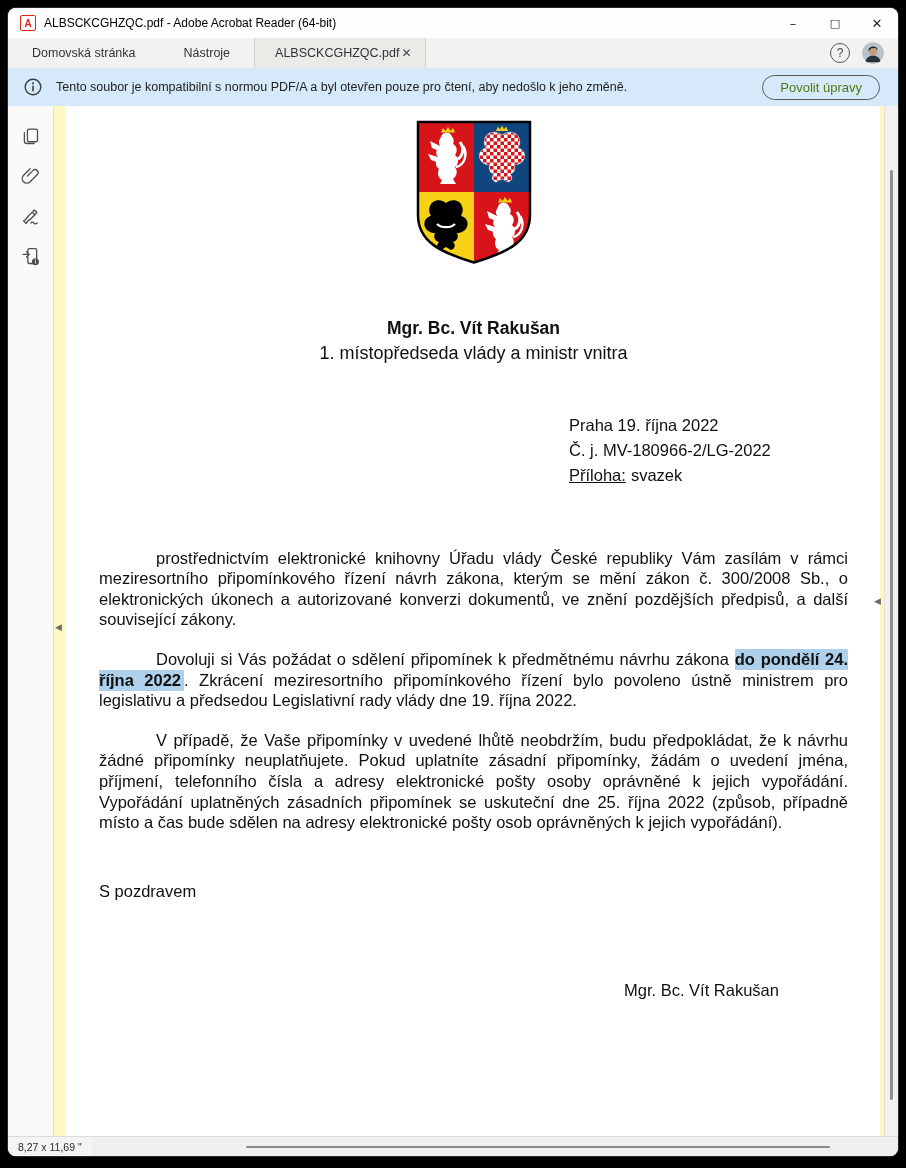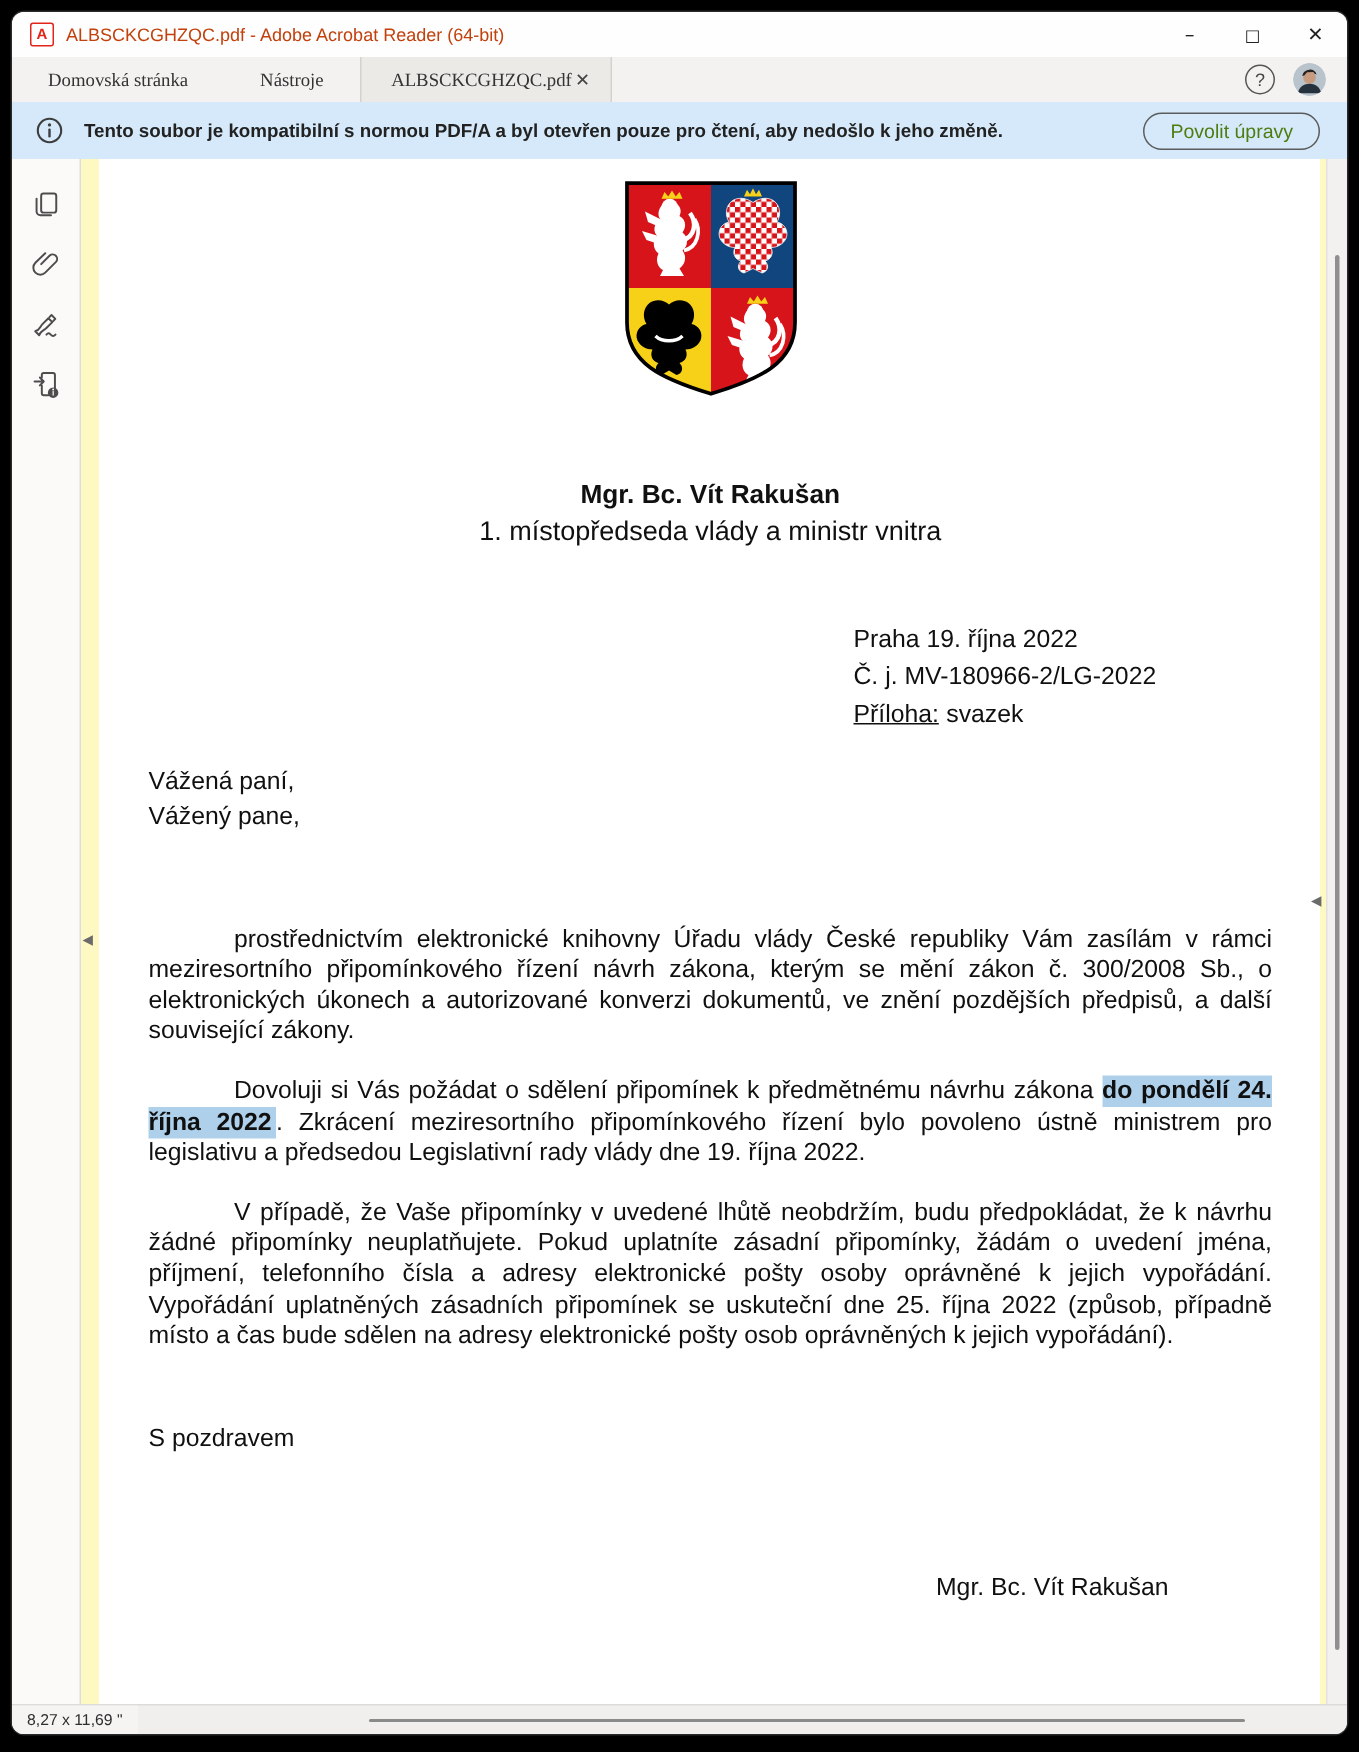--- a/index.html
+++ b/index.html
@@ -7,38 +7,38 @@
   .window{
     position:absolute; left:8px; top:8px; width:890px; height:1148px;
     background:#fff; border-radius:8px; overflow:hidden;
     box-shadow:0 0 0 1px #2a2a2a, 4px 6px 14px rgba(0,0,0,.7);
     display:flex; flex-direction:column;
   }
   
   .titlebar{ height:30px; background:#fefefe; display:flex; align-items:center; padding-left:12px; flex:0 0 auto; }
   .appicon{ width:16px; height:16px; border:1px solid #e1251b; border-radius:2px; color:#e1251b;
     font-size:10px; font-weight:bold; display:flex; align-items:center; justify-content:center; background:#fff; }
-  .title{ font-size:12px; color:#c2410c; margin-left:8px; flex:1; white-space:nowrap; overflow:hidden; }
+  .title{ font-size:12px; color:#000000; margin-left:8px; flex:1; white-space:nowrap; overflow:hidden; }
   .wincontrols{ display:flex; height:30px; }
   .wc{ width:42px; height:30px; background:none; border:none; font-size:13px; color:#222;
     display:flex; align-items:center; justify-content:center; font-family:"DejaVu Sans", sans-serif; cursor:default; }
   .wc.max{ font-size:11px; }
   
   .tabbar{ height:30px; background:#f3f2f0; display:flex; align-items:stretch; flex:0 0 auto; }
-  .tab{ padding:0 24px; display:flex; align-items:center; font-size:12.5px; color:#333;font-family:Liberation Serif, serif; }
+  .tab{ padding:0 24px; display:flex; align-items:center; font-size:12.5px; color:#333; }
   .tab.doc{ background:#eceae7; border-left:1px solid #d4d2cf; border-right:1px solid #d4d2cf; padding:0 14px 0 20px; gap:0; }
   .tabclose{ font-size:12px; color:#444; margin-left:2px; }
   .tabbar-right{ margin-left:auto; display:flex; align-items:center; gap:12px; padding-right:14px; }
   .helpbtn{ width:20px; height:20px; border:1.5px solid #555; border-radius:50%; color:#444;
     font-size:12px; display:flex; align-items:center; justify-content:center; }
   .avatar{ width:22px; height:22px; border-radius:50%; overflow:hidden; }
   
   .infobar{ height:38px; background:#d5e9fa; display:flex; align-items:center; padding:0 18px 0 16px; flex:0 0 auto; }
   .infoicon{ flex:0 0 auto; width:18px; height:18px; }
-  .infomsg{ font-size:12.5px; color:#222; margin-left:14px; flex:1;font-weight:bold; }
+  .infomsg{ font-size:12.5px; color:#222; margin-left:14px; flex:1; }
   .pill{ background:transparent; border:1.7px solid #5c5c5c; border-radius:13px; height:25px; padding:0 17px;
     font-size:13px; color:#4d7c0f; font-family:"Liberation Sans", sans-serif; }
   
   .main{ flex:1 1 auto; display:flex; min-height:0; }
   .toolstrip{ width:46px; background:#fbfaf9; border-right:1px solid #ddd; display:flex; flex-direction:column;
     align-items:center; padding-top:18px; gap:16px; flex:0 0 auto; }
   .tsbtn{ width:28px; height:24px; background:none; border:none; display:flex; align-items:center; justify-content:center; }
   .tsbtn svg{ stroke:#4d4d4d; fill:none; stroke-width:1.5; stroke-linecap:round; stroke-linejoin:round; }
   .viewer{ flex:1; position:relative; background:#fef9c3; overflow:hidden; }
   .page{ position:absolute; left:12px; top:0; width:814px; height:1200px; background:#fff;
@@ -191,24 +191,20 @@
 
         <div class="docname">Mgr. Bc. Vít Rakušan</div>
         <div class="docrole">1. místopředseda vlády a ministr vnitra</div>
 
         <div class="metablock">
           <div>Praha 19. října 2022</div>
           <div>Č. j. MV-180966-2/LG-2022</div>
           <div><span class="ul">Příloha:</span><span class="attval">svazek</span></div>
         </div>
 
-        <div class="salut">
-          <div>Vážená paní,</div>
-          <div>Vážený pane,</div>
-        </div>
 
         <p class="para p1">prostřednictvím elektronické knihovny Úřadu vlády České republiky Vám zasílám v rámci meziresortního připomínkového řízení návrh zákona, kterým se mění zákon č. 300/2008 Sb., o elektronických úkonech a autorizované konverzi dokumentů, ve znění pozdějších předpisů, a další související zákony.</p>
 
         <p class="para p2"><span>Dovoluji si Vás požádat o sdělení připomínek k předmětnému návrhu zákona </span><span class="hl">do pondělí 24. října 2022</span><span>. Zkrácení meziresortního připomínkového řízení bylo povoleno ústně ministrem pro legislativu a předsedou Legislativní rady vlády dne 19. října 2022.</span></p>
 
         <p class="para p3">V případě, že Vaše připomínky v uvedené lhůtě neobdržím, budu předpokládat, že k návrhu žádné připomínky neuplatňujete. Pokud uplatníte zásadní připomínky, žádám o uvedení jména, příjmení, telefonního čísla a adresy elektronické pošty osoby oprávněné k jejich vypořádání. Vypořádání uplatněných zásadních připomínek se uskuteční dne 25. října 2022 (způsob, případně místo a čas bude sdělen na adresy elektronické pošty osob oprávněných k jejich vypořádání).</p>
 
         <div class="closing">S pozdravem</div>
         <div class="signature">Mgr. Bc. Vít Rakušan</div>
       </div>

